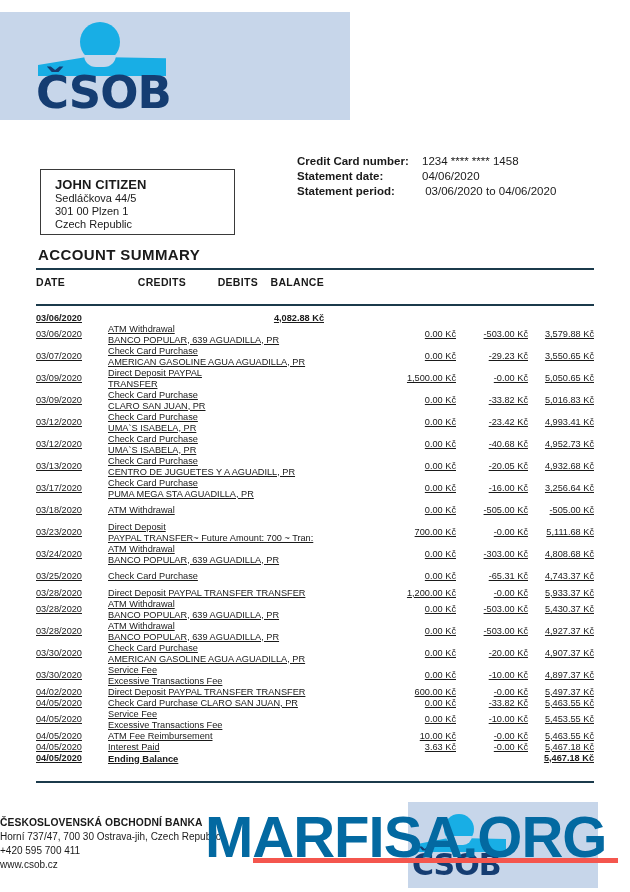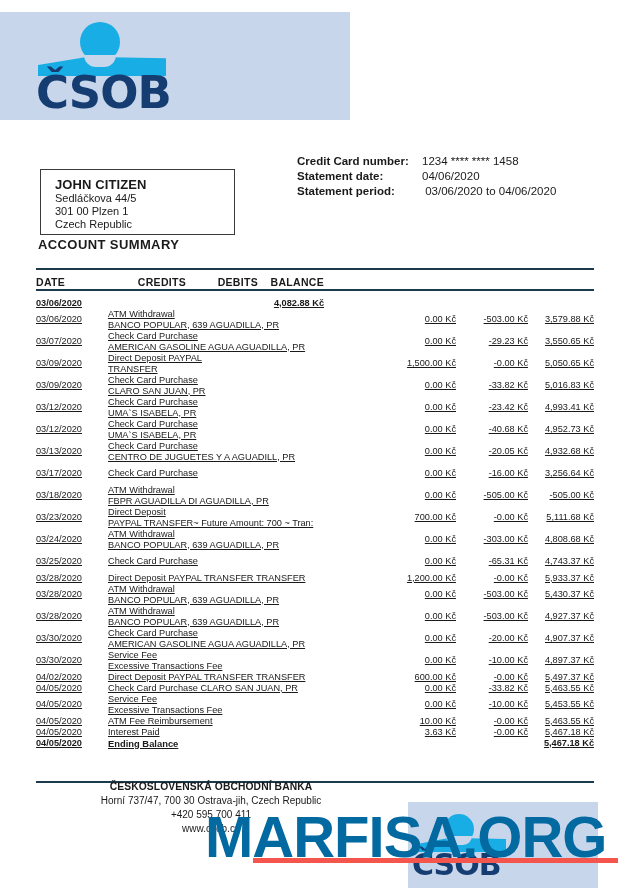--- a/index.html
+++ b/index.html
@@ -103,22 +103,22 @@
     line-height: 15px;
   }
   .meta-row { display: flex; }
   .meta-label { font-weight: 700; width: 125px; }
   .meta-value { white-space: pre; }
 
   
   .section-title {
     position: absolute;
     left: 38px;
-    top: 237px;
-    font-size: 13px;
+    top: 246px;
+    font-size: 15px;
     font-weight: 700;
     letter-spacing: .4px;
   }
   .rule-top {
     position: absolute;
     left: 36px;
     top: 268px;
     width: 558px;
     height: 2px;
     background: #1b3a4b;
@@ -129,21 +129,21 @@
     position: absolute;
     left: 36px;
     top: 276px;
     width: 558px;
   }
   .thead {
     display: flex;
     font-size: 10.5px;
     font-weight: 700;
     letter-spacing: .3px;
-    padding-bottom: 1px;
+    padding-bottom: 16px;
   }
   .rule-head {
     width: 558px;
     height: 1.6px;
     background: #1b3a4b;
   }
   .col-date   { width: 72px; flex: 0 0 72px; }
   .col-desc   { width: 270px; flex: 0 0 270px; }
   .col-cred   { width: 78px; flex: 0 0 78px; text-align: right; }
   .col-deb    { width: 72px; flex: 0 0 72px; text-align: right; }
@@ -172,26 +172,25 @@
     top: 781px;
     width: 558px;
     height: 2px;
     background: #1b3a4b;
   }
 
   
   .footer {
     position: absolute;
     left: 0;
-    top: 780px;
+    top: 816px;
     width: 390px;
-    text-align: center;
+    text-align: left;
     font-size: 10px;
     line-height: 14px;
-    margin-left: 16px;
   }
   .footer-name { font-weight: 700; font-size: 10.3px; letter-spacing: .1px; }
 
   .footer-logo {
     position: absolute;
     left: 408px;
     top: 802px;
     width: 190px;
     height: 86px;
     background: #c7d6ea;
@@ -376,30 +375,30 @@
           <span class="desc-sub">CENTRO DE JUGUETES Y A AGUADILL, PR</span>
         </div>
         <div class="col-cred amt">0.00 Kč</div>
         <div class="col-deb amt">-20.05 Kč</div>
         <div class="col-bal amt">4,932.68 Kč</div>
       </div>
       <div class="trow two-line">
         <div class="col-date">03/17/2020</div>
         <div class="col-desc">
           <span class="desc-main">Check Card Purchase</span>
+          <span class="desc-sub">PUMA MEGA STA AGUADILLA, PR</span>
         </div>
         <div class="col-cred amt">0.00 Kč</div>
         <div class="col-deb amt">-16.00 Kč</div>
         <div class="col-bal amt">3,256.64 Kč</div>
       </div>
       <div class="trow two-line">
         <div class="col-date">03/18/2020</div>
         <div class="col-desc">
           <span class="desc-main">ATM Withdrawal</span>
-          <span class="desc-sub">FBPR AGUADILLA DI AGUADILLA, PR</span>
         </div>
         <div class="col-cred amt">0.00 Kč</div>
         <div class="col-deb amt">-505.00 Kč</div>
         <div class="col-bal amt">-505.00 Kč</div>
       </div>
       <div class="trow two-line">
         <div class="col-date">03/23/2020</div>
         <div class="col-desc">
           <span class="desc-main">Direct Deposit</span>
           <span class="desc-sub">PAYPAL TRANSFER~ Future Amount: 700 ~ Tran:</span>

